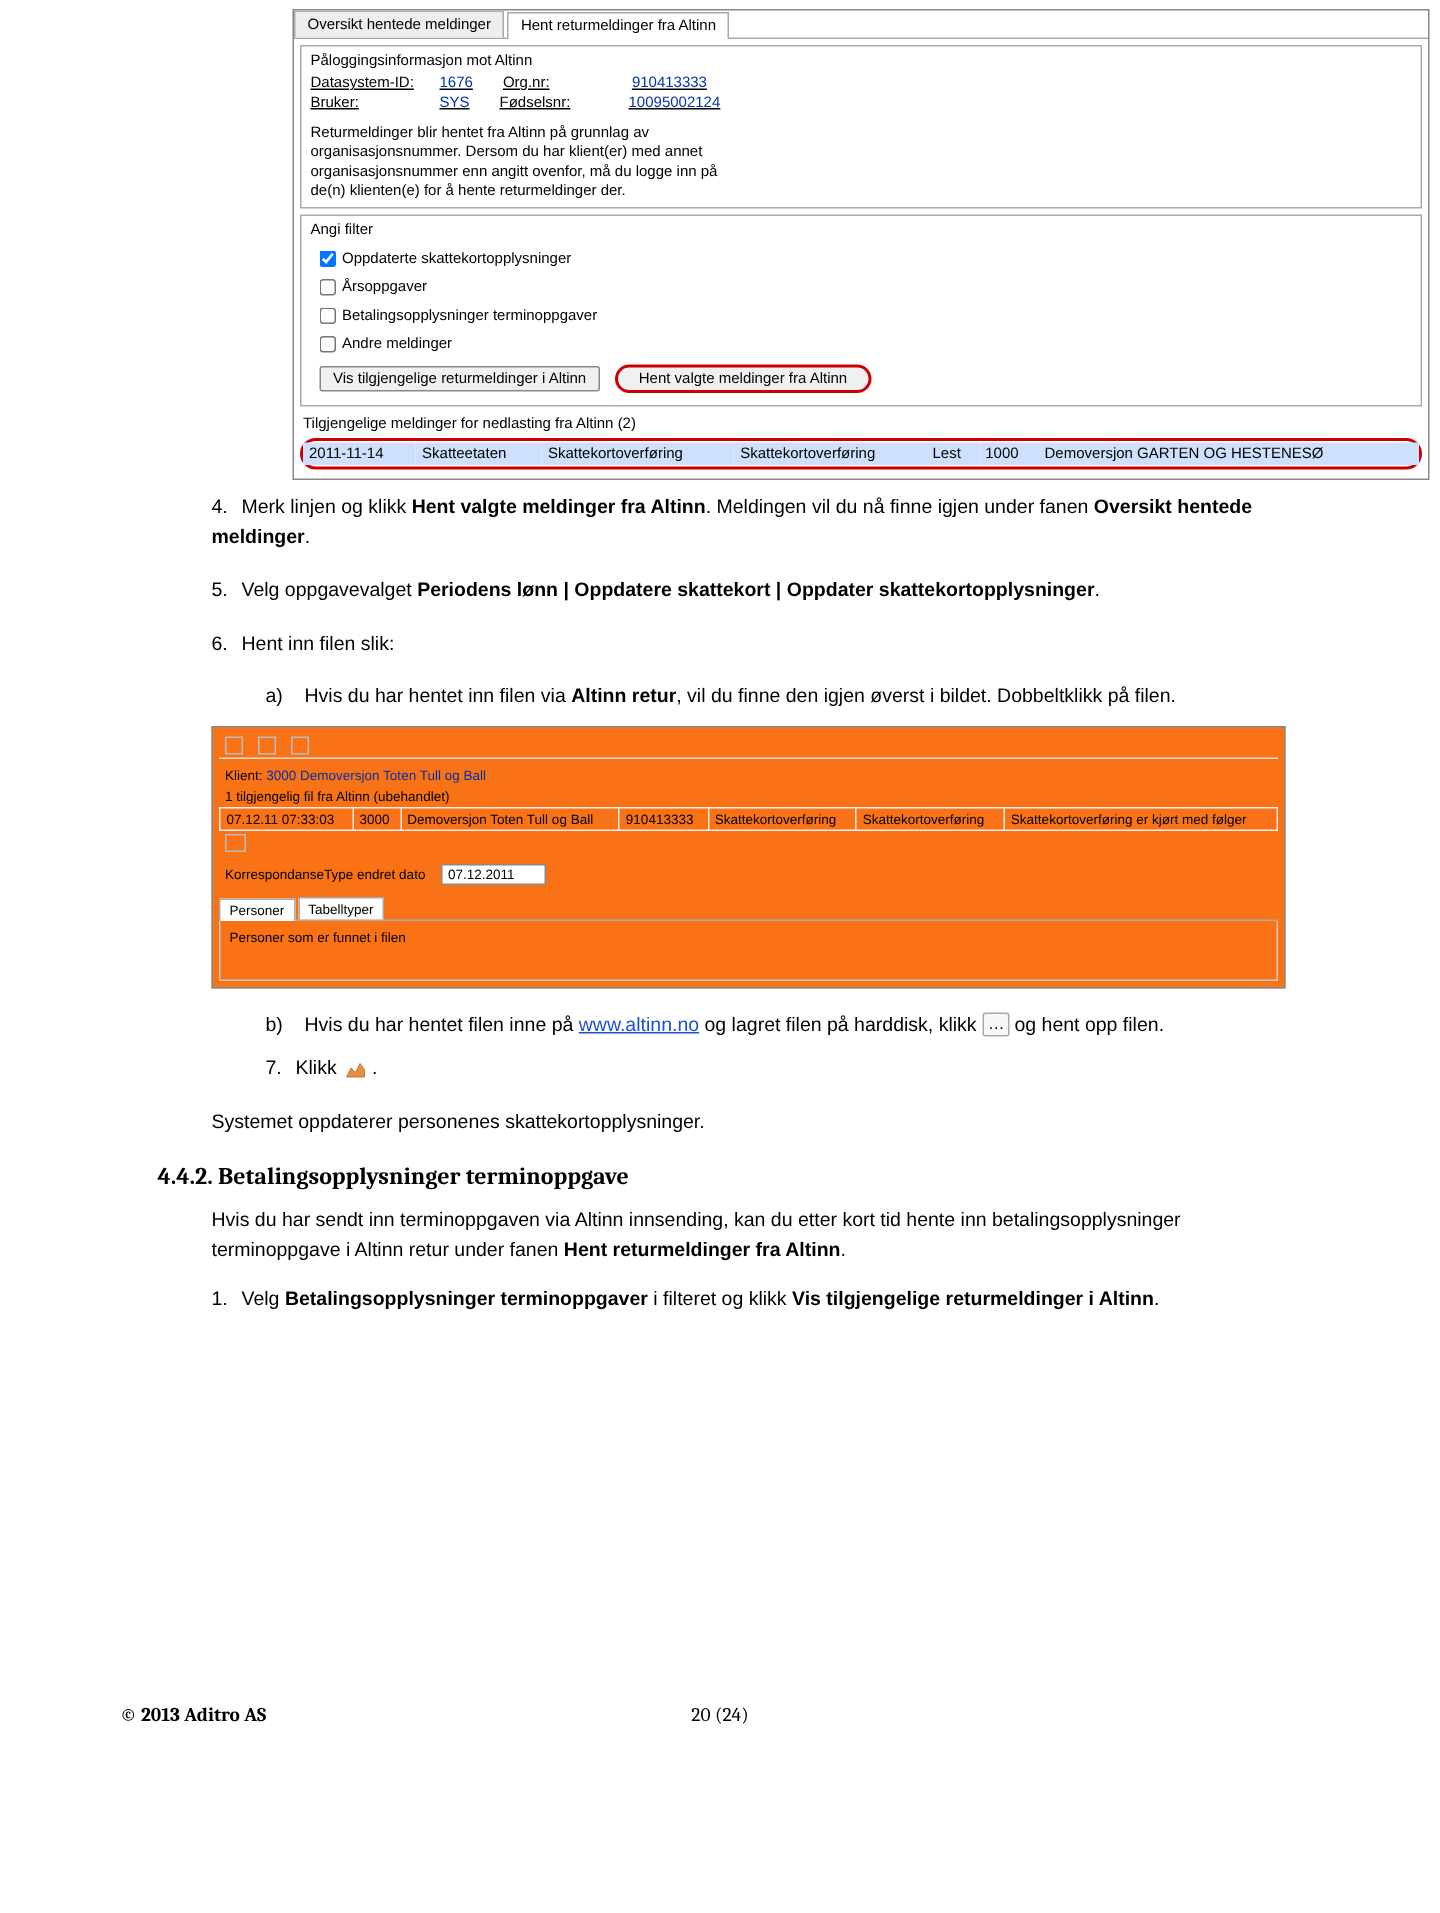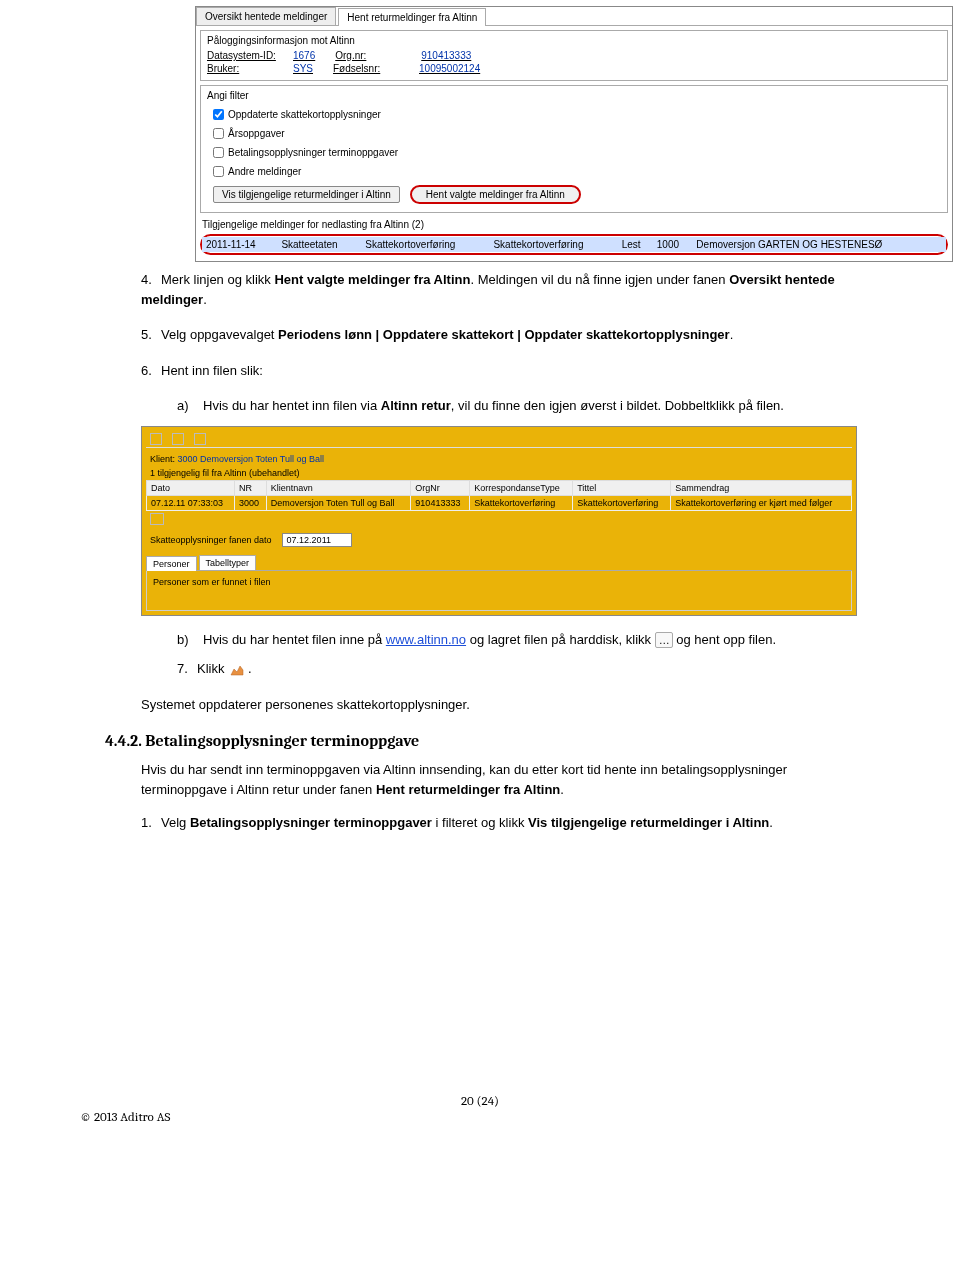--- a/index.html
+++ b/index.html
@@ -34,21 +34,21 @@
   .doc { padding: 0 105px 0 105px; }
   .ol { margin-left: 36px; }
   .ol li { list-style: none; margin-bottom: 16px; line-height: 1.5; }
   .ol li .num { display: inline-block; width: 20px; }
   .sub { margin-left: 36px; margin-bottom: 10px; line-height: 1.5; }
   .sub .lbl { display: inline-block; width: 26px; }
   .bold { font-weight: bold; }
   .link { color: #1d4ed8; text-decoration: underline; }
   
   
-  .shot2 { border: 1px solid #888; margin: 10px 0 14px 140px; width: 716px; font-size: 9px; background: #eab308; padding: 4px; }
+  .shot2 { border: 1px solid #888; margin: 10px 0 14px 140px; width: 716px; font-size: 9px; background: #f97316; padding: 4px; }
   .shot2 .toolbar { display: flex; gap: 10px; padding: 2px 4px; border-bottom: 1px solid #ddd; margin-bottom: 4px; }
   .shot2 .ico { width: 12px; height: 12px; border: 1px solid #bbb; display: inline-block; }
   .shot2 .kvline { padding: 2px 4px; }
   .shot2 .kvline .v2 { color: #0033aa; }
   .shot2 table { width: 100%; border-collapse: collapse; font-size: 9px; }
   .shot2 th { text-align: left; padding: 2px 4px; font-weight: normal; background: #f0f0f0; border: 1px solid #ddd; }
   .shot2 td { padding: 2px 4px; border: 1px solid #eee; }
   .shot2 .field { display: flex; gap: 10px; align-items: center; padding: 4px; }
   .shot2 .field .inp { border: 1px solid #888; padding: 1px 4px; min-width: 70px; background: #fff; }
   .shot2 .subtabs { display: flex; border-bottom: 1px solid #aaa; margin-top: 4px; }
@@ -60,21 +60,21 @@
   .inline-icon.ellipsis::after { content: "…"; position: absolute; top: -1px; left: 3px; font-size: 11px; }
   .inline-icon.finger { width: 20px; height: 18px; border: none; background: none; }
   .inline-icon.finger svg { width: 20px; height: 18px; }
   
   .h3 { font-family: Cambria, Georgia, serif; font-weight: bold; font-size: 16px; margin: 18px 0 10px 0; }
   
   .para { margin-left: 36px; line-height: 1.5; margin-bottom: 14px; }
   
   .footer { position: relative; margin-top: 260px; padding: 0 80px 20px 80px; font-family: Cambria, Georgia, serif; font-size: 13px; }
   .footer .pg { text-align: center; }
-  .footer .cp { position: absolute; left: 80px; bottom: 4px; }
+  .footer .cp { position: absolute; left: 80px; bottom: 20px; font-weight: bold; }
 </style>
 </head>
 <body>
 
 <div class="shot1">
   <div class="tabs">
     <div class="tab">Oversikt hentede meldinger</div>
     <div class="tab active">Hent returmeldinger fra Altinn</div>
   </div>
   <div class="section">
@@ -92,20 +92,21 @@
     <div class="kv-row">
       <div class="kv">
           <span class="k">Bruker:</span>
           <span class="v">SYS</span>
         </div>
       <div class="kv">
           <span class="k">Fødselsnr:</span>
           <span class="v">10095002124</span>
         </div>
     </div>
+    <div class="infotext">Returmeldinger blir hentet fra Altinn på grunnlag av organisasjonsnummer. Dersom du har klient(er) med annet organisasjonsnummer enn angitt ovenfor, må du logge inn på de(n) klienten(e) for å hente returmeldinger der.</div>
   </div>
   <div class="section">
     <div class="section-title">Angi filter</div>
     <div class="filters">
       <label class="cb">
           <input type="checkbox" checked="" style="">
           <span>Oppdaterte skattekortopplysninger</span>
         </label>
       <label class="cb">
           <input type="checkbox" style="">
@@ -163,43 +164,34 @@
   <div class="shot2" style="margin-left:36px;">
     <div class="toolbar">
       <span class="ico"></span>
       <span class="ico"></span>
       <span class="ico"></span>
     </div>
     <div class="kvline"><span>Klient:</span> <span class="v2">3000 Demoversjon Toten Tull og Ball</span></div>
     <div class="kvline">1 tilgjengelig fil fra Altinn (ubehandlet)</div>
     <table>
       <tbody>
-          <tr>
-        <th>Dato</th>
-        <th>NR</th>
-        <th>Klientnavn</th>
-        <th>OrgNr</th>
-        <th>KorrespondanseType</th>
-        <th>Tittel</th>
-        <th>Sammendrag</th>
-      </tr>
       <tr>
         <td>07.12.11 07:33:03</td>
         <td>3000</td>
         <td>Demoversjon Toten Tull og Ball</td>
         <td>910413333</td>
         <td>Skattekortoverføring</td>
         <td>Skattekortoverføring</td>
         <td>Skattekortoverføring er kjørt med følger</td>
       </tr>
     </tbody>
       </table>
     <div style="padding:2px 4px;"><span class="ico" style="width:14px;height:12px;"></span></div>
     <div class="field">
-      <span>Skatteopplysninger fanen dato</span>
+      <span>KorrespondanseType endret dato</span>
       <span class="inp">07.12.2011</span>
     </div>
     <div class="subtabs">
       <div class="subtab active">Personer</div>
       <div class="subtab">Tabelltyper</div>
     </div>
     <div class="panel">
       <span>Personer som er funnet i filen</span>
     </div>
   </div>

